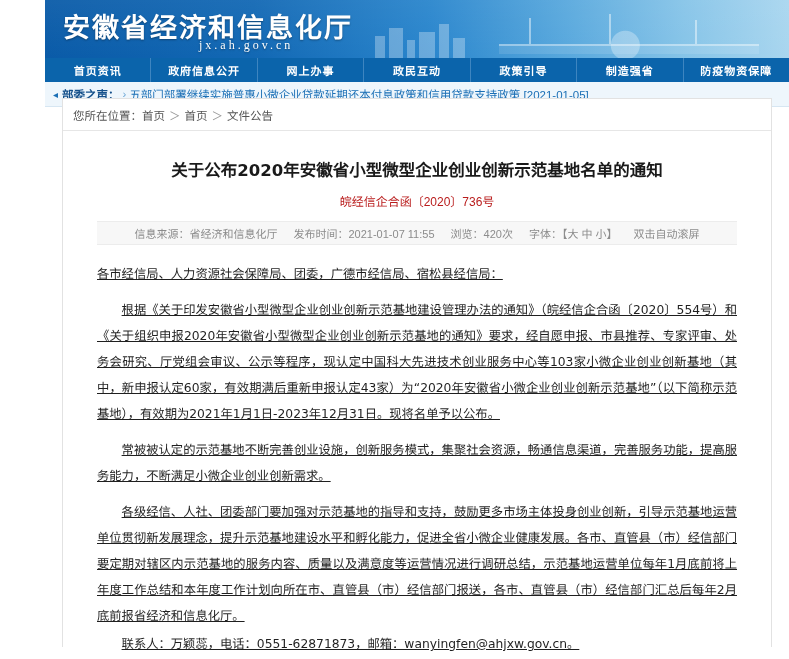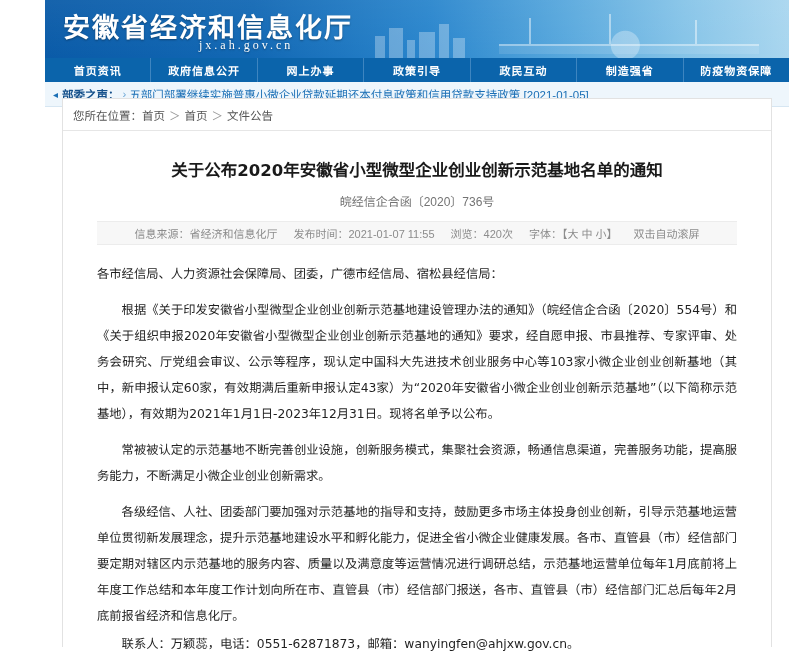--- a/index.html
+++ b/index.html
@@ -133,21 +133,21 @@
     font-size: 16.5px;
     font-weight: bold;
     color: #1a1a1a;
     font-family: "DejaVu Sans", "Liberation Sans", sans-serif;
     line-height: 1.4;
   }
   .doc-number {
     margin-top: 10px;
     text-align: center;
     font-size: 12px;
-    color: #737373;
+    color: #b91c1c;
   }
   .meta {
     margin: 12px 34px 0 34px;
     height: 24px;
     background: #f7f7f7;
     border-top: 1px solid #ececec;
     border-bottom: 1px solid #ececec;
     display: flex; align-items: center; justify-content: center;
     gap: 16px;
     font-size: 11px;
@@ -157,21 +157,21 @@
   .meta .scroll { cursor: pointer; }
 
   .body-text {
     margin: 16px 34px 0 34px;
     font-size: 12.3px;
     line-height: 26px;
     color: #1f1f1f;
     text-align: justify;
     font-family: "DejaVu Sans", "Liberation Sans", sans-serif;
   }
-  .body-text p { margin: 0 0 2px 0; }
+  .body-text p { margin: 0 0 2px 0; text-decoration: underline; }
   .body-text p.ind { text-indent: 2em; }
   .body-text p.gap { margin-top: 10px; }
 </style>
 </head>
 <body>
 
 <div class="page">
 
   <div class="left-rail"></div>
 
@@ -191,22 +191,22 @@
       <i style="left:0;bottom:0;width:260px;height:8px;opacity:.25;"></i>
     </div>
     <div class="banner-title">安徽省经济和信息化厅</div>
     <div class="banner-sub">jx.ah.gov.cn</div>
   </div>
 
   <div class="nav">
     <div class="nav-item">首页资讯</div>
     <div class="nav-item">政府信息公开</div>
     <div class="nav-item">网上办事</div>
+    <div class="nav-item">政民互动</div>
     <div class="nav-item">政策引导</div>
-    <div class="nav-item">政民互动</div>
     <div class="nav-item">制造强省</div>
     <div class="nav-item">防疫物资保障</div>
   </div>
 
   <div class="notice">
     <span class="arrow">◂</span>
     <span class="label">部委之声：</span>
     <span class="sep">›</span>
     <a href="#">五部门部署继续实施普惠小微企业贷款延期还本付息政策和信用贷款支持政策 [2021-01-05]</a>
   </div>

